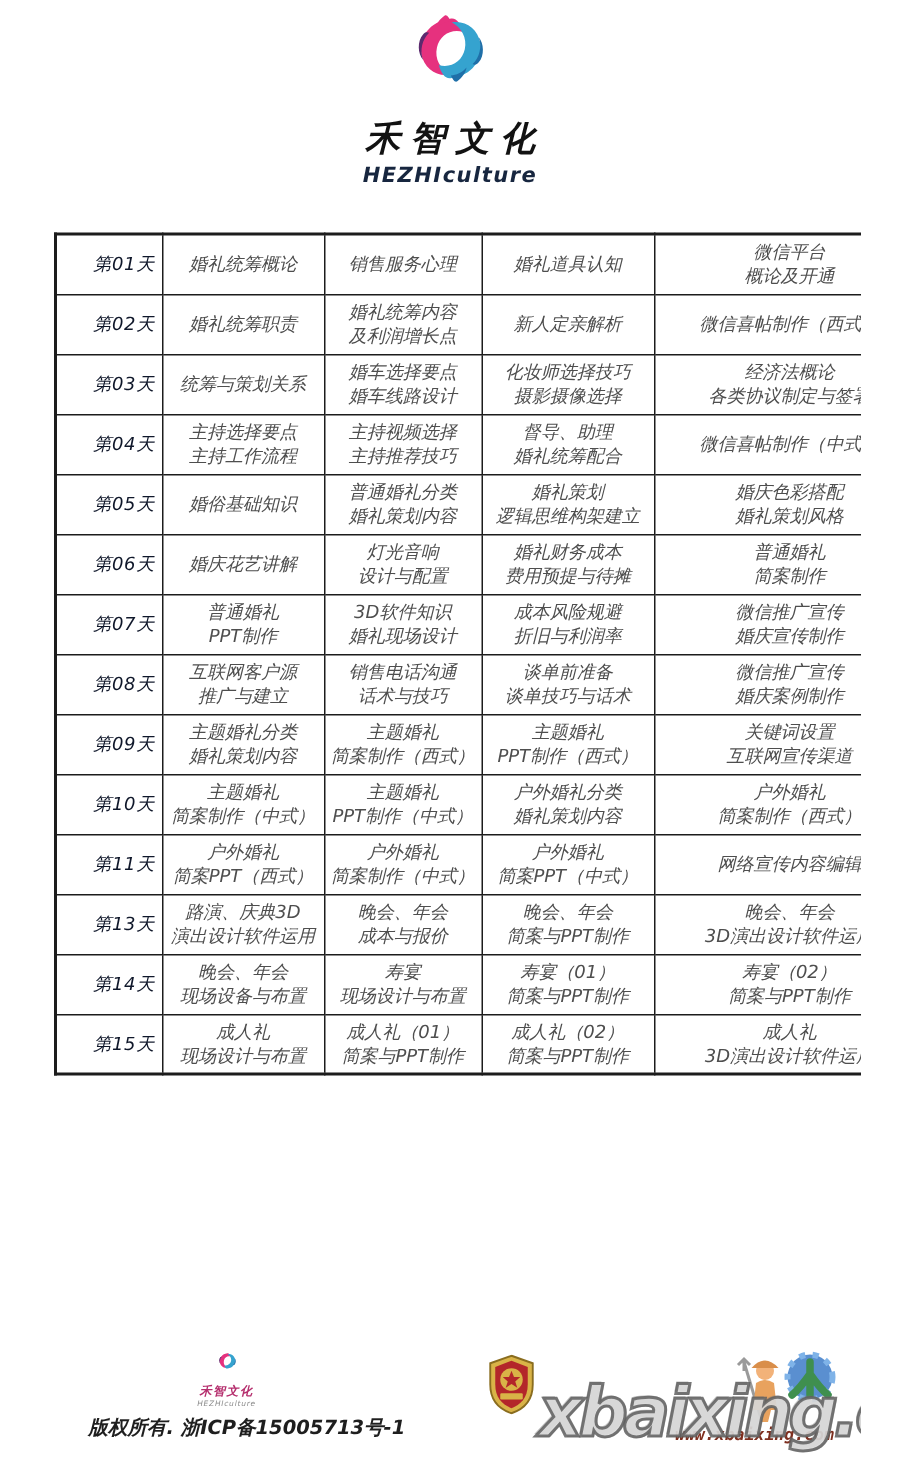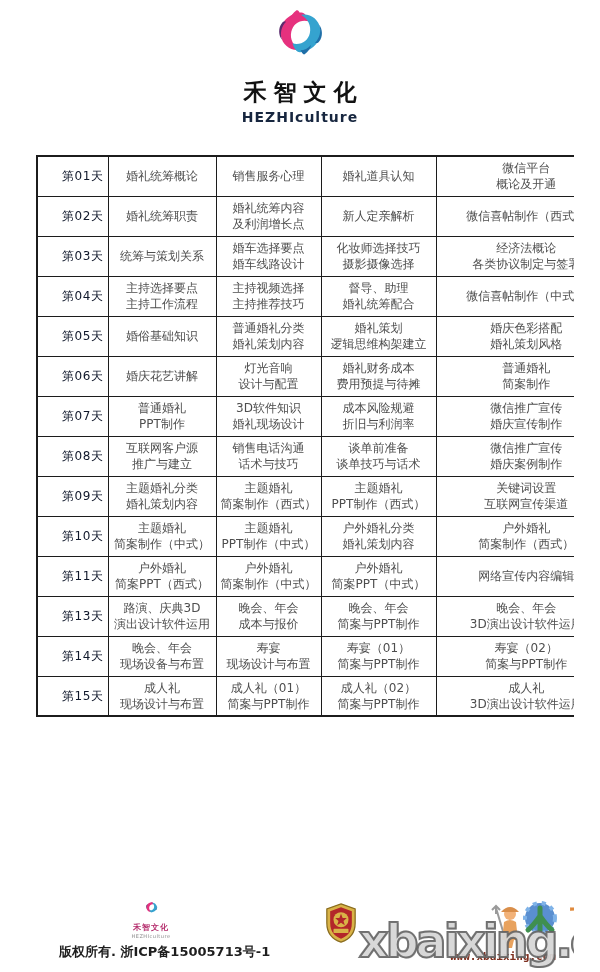--- a/index.html
+++ b/index.html
@@ -1,18 +1,18 @@
 <!DOCTYPE html>
 <html><head>
 <meta charset="utf-8">
 <style>
   * { margin:0; padding:0; box-sizing:border-box; }
   html,body { background:#ffffff; }
   body { font-family:"DejaVu Sans","Liberation Sans",sans-serif; }
-  .page { position:relative; width:548px; height:972px; background:#fff; overflow:hidden; margin:0 auto; }
+  .page { position:relative; width:548px; height:972px; background:#fff; overflow:hidden; margin:0 auto;font-style:italic; }
 
   
   .brand-header { position:absolute; top:8px; left:0; right:0; text-align:center; }
   .brand-mark { display:block; margin:0 auto; }
   .brand-zh { font-size:23px; font-weight:bold; color:#121212; letter-spacing:7px; margin-top:3px; text-indent:7px; }
   .brand-en { font-size:14px; font-weight:bold; color:#17263f; letter-spacing:1px; margin-top:1px; }
 
   
   .course-table { position:absolute; top:155px; left:10px; width:580px; border-collapse:collapse; table-layout:fixed; background:#fff; }
   .course-table, .course-table th, .course-table td { border:1px solid #1c1c1c; }

